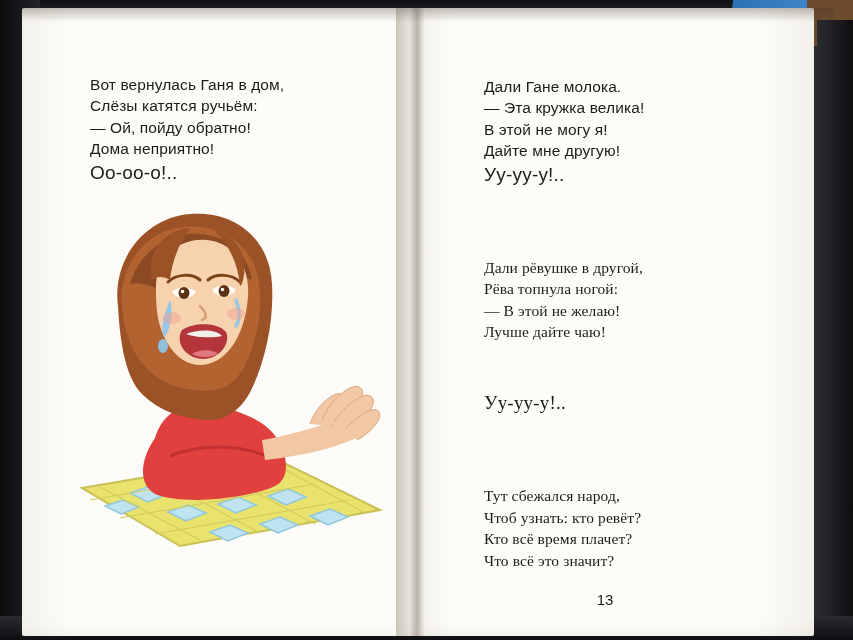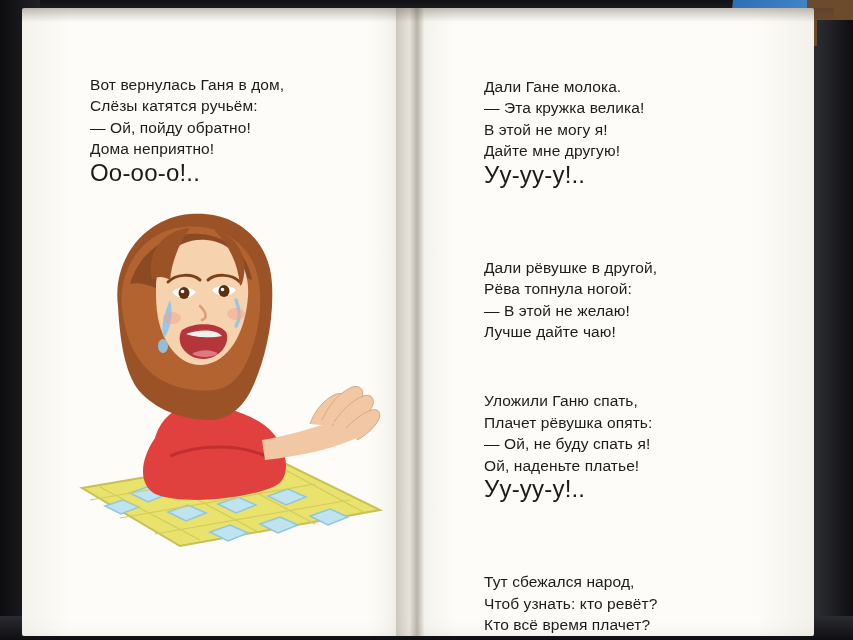--- a/index.html
+++ b/index.html
@@ -74,20 +74,21 @@
     height: 628px;
     background: #fbfaf6;
   }
   .page.left {
     left: 0;
     width: 394px;
     border-radius: 2px 0 0 2px;
     box-shadow: inset -18px 0 26px -16px rgba(120,110,95,0.55);
     background:
       linear-gradient(90deg, #f4f2ec 0%, #fdfcf8 12%, #fdfcf8 88%, #efece4 100%);
+    padding-left: 32px;
   }
   .page.right {
     left: 374px;
     width: 418px;
     border-radius: 0 2px 2px 0;
     box-shadow: inset 16px 0 26px -14px rgba(120,110,95,0.5);
     background:
       linear-gradient(270deg, #f3f1ea 0%, #fdfcf8 14%, #fdfcf8 86%, #eeebe2 100%);
   }
   .gutter {
@@ -110,38 +111,39 @@
   .verse {
     font-family: "Liberation Sans", sans-serif;
     color: #1c1c1c;
     font-size: 15.5px;
     line-height: 21.5px;
     white-space: pre-line;
     letter-spacing: 0.1px;
   }
   .verse .shout {
     display: block;
-    font-size: 24px;
+    font-size: 19px;
     line-height: 26px;
     letter-spacing: 0.2px;
   }
   #left-verse {
     position: absolute;
     left: 68px;
     top: 44px;
     width: 300px;
   }
   .right-col {
     position: absolute;
     left: 88px;
     top: 46px;
     width: 300px;
   }
   .right-col .verse + .verse {
     margin-top: 26px;
+    font-family: Liberation Serif, serif;
   }
   .page-number {
     position: absolute;
     left: 0;
     bottom: 28px;
     width: 418px;
     text-align: center;
     font-size: 15px;
     color: #1c1c1c;
   }
@@ -273,33 +275,30 @@
         </div>
 
         <div class="verse">
           <span>Дали рёвушке в другой,
 Рёва топнула ногой:
 — В этой не желаю!
 Лучше дайте чаю!</span>
         </div>
 
         <div class="verse">
-          <span>Уложили Ганю спать,
-Плачет рёвушка опять:
-— Ой, не буду спать я!
-Ой, наденьте платье!</span>
           <span class="shout">Уу-уу-у!..</span>
         </div>
 
         <div class="verse">
           <span>Тут сбежался народ,
 Чтоб узнать: кто ревёт?
 Кто всё время плачет?
 Что всё это значит?</span>
         </div>
       </div>
 
+      <div class="page-number">13</div>
     </div>
 
     <div class="gutter"></div>
     <div class="page-edge-shadow-top"></div>
   </div>
 </div>
 
 </body></html>

